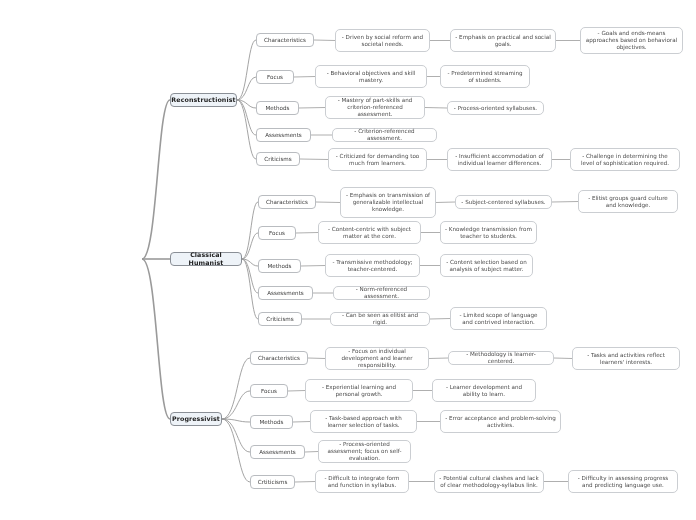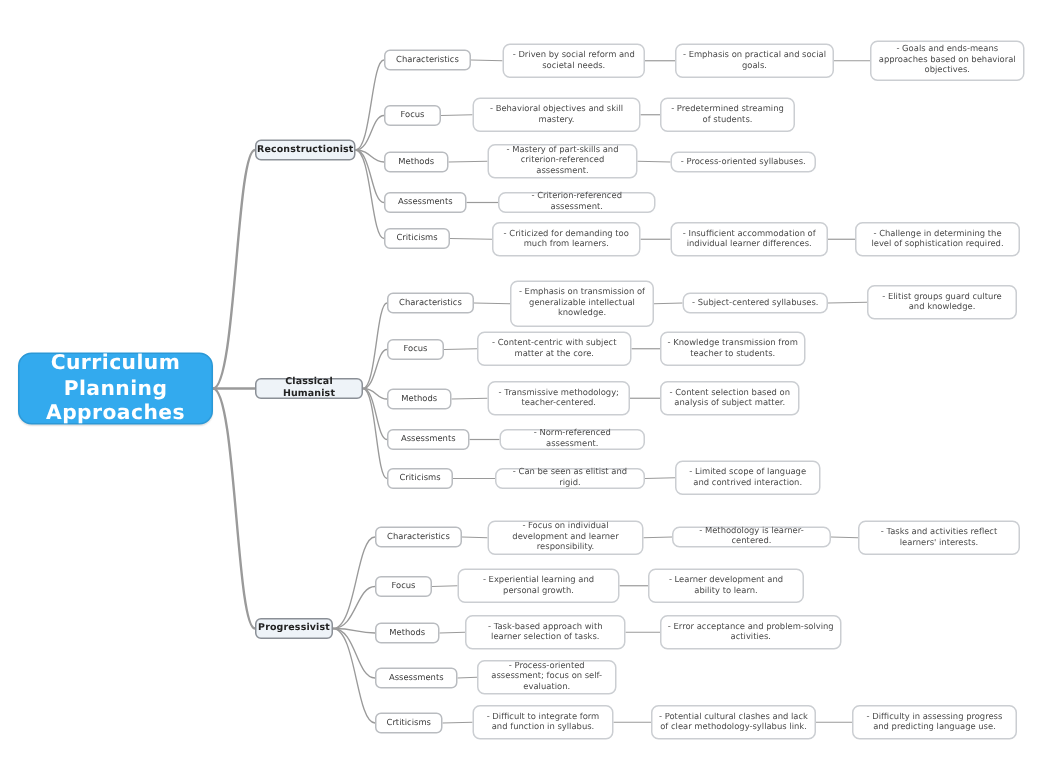--- a/index.html
+++ b/index.html
@@ -124,21 +124,20 @@
       <path d="M 222 419 C 237.4 419, 237.4 422, 250 422" fill="none" stroke="#9a9a9a" stroke-width="0.9"></path>
       <path d="M 293 422 L 310 421.5" fill="none" stroke="#9a9a9a" stroke-width="0.8"></path>
       <path d="M 417 421.5 L 440 421.5" fill="none" stroke="#9a9a9a" stroke-width="0.8"></path>
       <path d="M 222 419 C 237.4 419, 237.4 452, 250 452" fill="none" stroke="#9a9a9a" stroke-width="0.9"></path>
       <path d="M 305 452 L 318 451.5" fill="none" stroke="#9a9a9a" stroke-width="0.8"></path>
       <path d="M 222 419 C 237.4 419, 237.4 482, 250 482" fill="none" stroke="#9a9a9a" stroke-width="0.9"></path>
       <path d="M 295 482 L 315 481.5" fill="none" stroke="#9a9a9a" stroke-width="0.8"></path>
       <path d="M 409 481.5 L 434 481.5" fill="none" stroke="#9a9a9a" stroke-width="0.8"></path>
       <path d="M 544 481.5 L 568 481.5" fill="none" stroke="#9a9a9a" stroke-width="0.8"></path>
     </svg>
-<div class="node root" style="left: 12px; top: 235px; width: 130px; height: 48px;">Curriculum Planning Approaches</div>
     <div class="node approach" style="left: 170px; top: 93px; width: 67px; height: 14px;">Reconstructionist</div>
     <div class="node category" style="left: 256px; top: 33px; width: 58px; height: 14px;">Characteristics</div>
     <div class="node detail" style="left: 335px; top: 29px; width: 95px; height: 23px;">- Driven by social reform and societal needs.</div>
     <div class="node detail" style="left: 450px; top: 29px; width: 106px; height: 23px;">- Emphasis on practical and social goals.</div>
     <div class="node detail" style="left: 580px; top: 27px; width: 103px; height: 27px;">- Goals and ends-means approaches based on behavioral objectives.</div>
     <div class="node category" style="left: 256px; top: 70px; width: 38px; height: 14px;">Focus</div>
     <div class="node detail" style="left: 315px; top: 65px; width: 112px; height: 23px;">- Behavioral objectives and skill mastery.</div>
     <div class="node detail" style="left: 440px; top: 65px; width: 90px; height: 23px;">- Predetermined streaming of students.</div>
     <div class="node category" style="left: 256px; top: 101px; width: 43px; height: 14px;">Methods</div>
     <div class="node detail" style="left: 325px; top: 96px; width: 100px; height: 23px;">- Mastery of part-skills and criterion-referenced assessment.</div>

